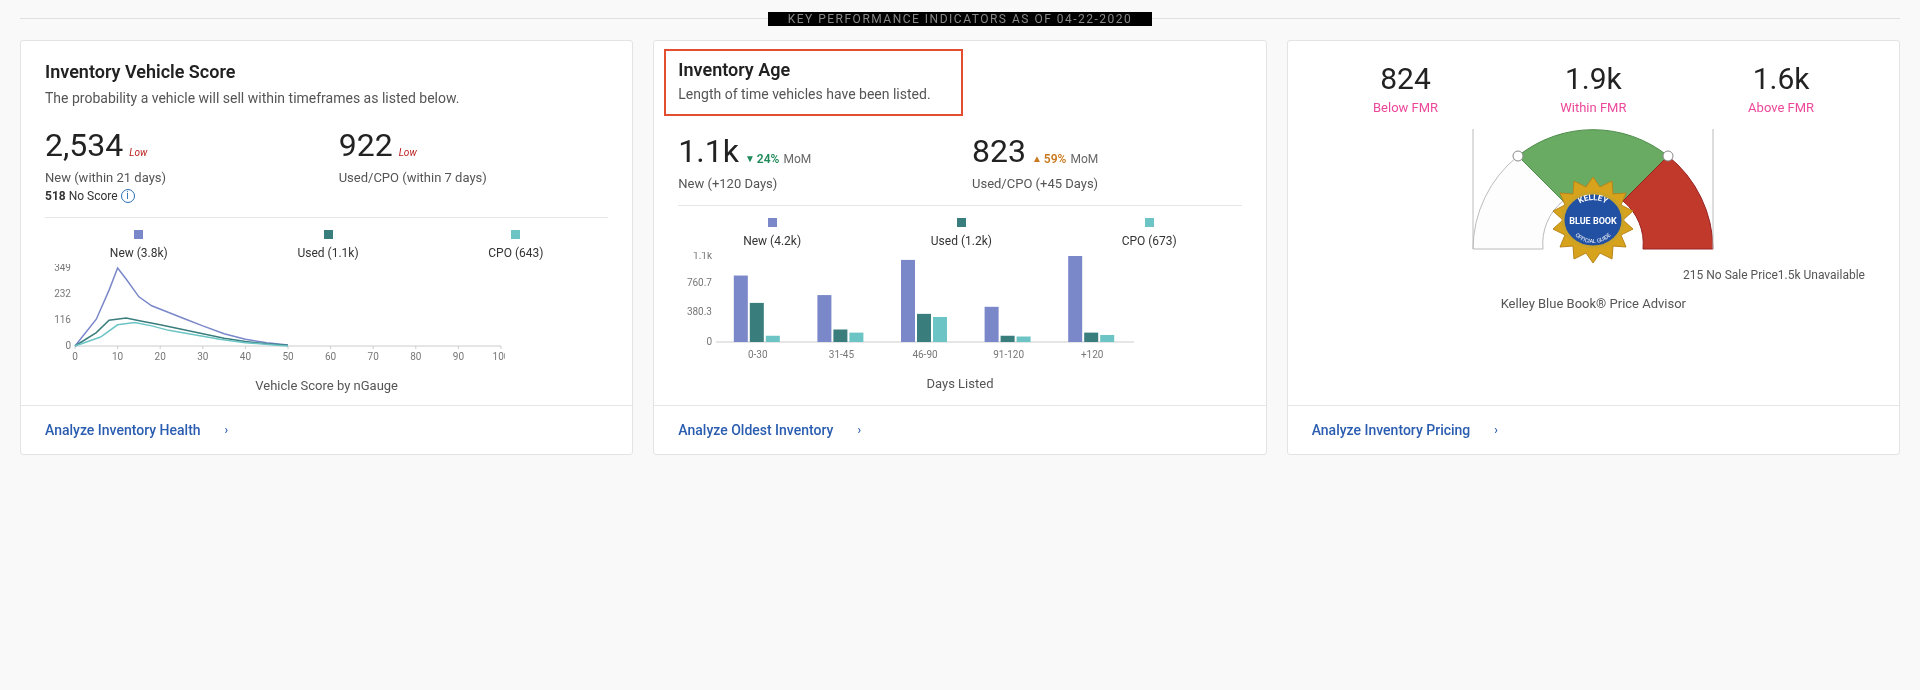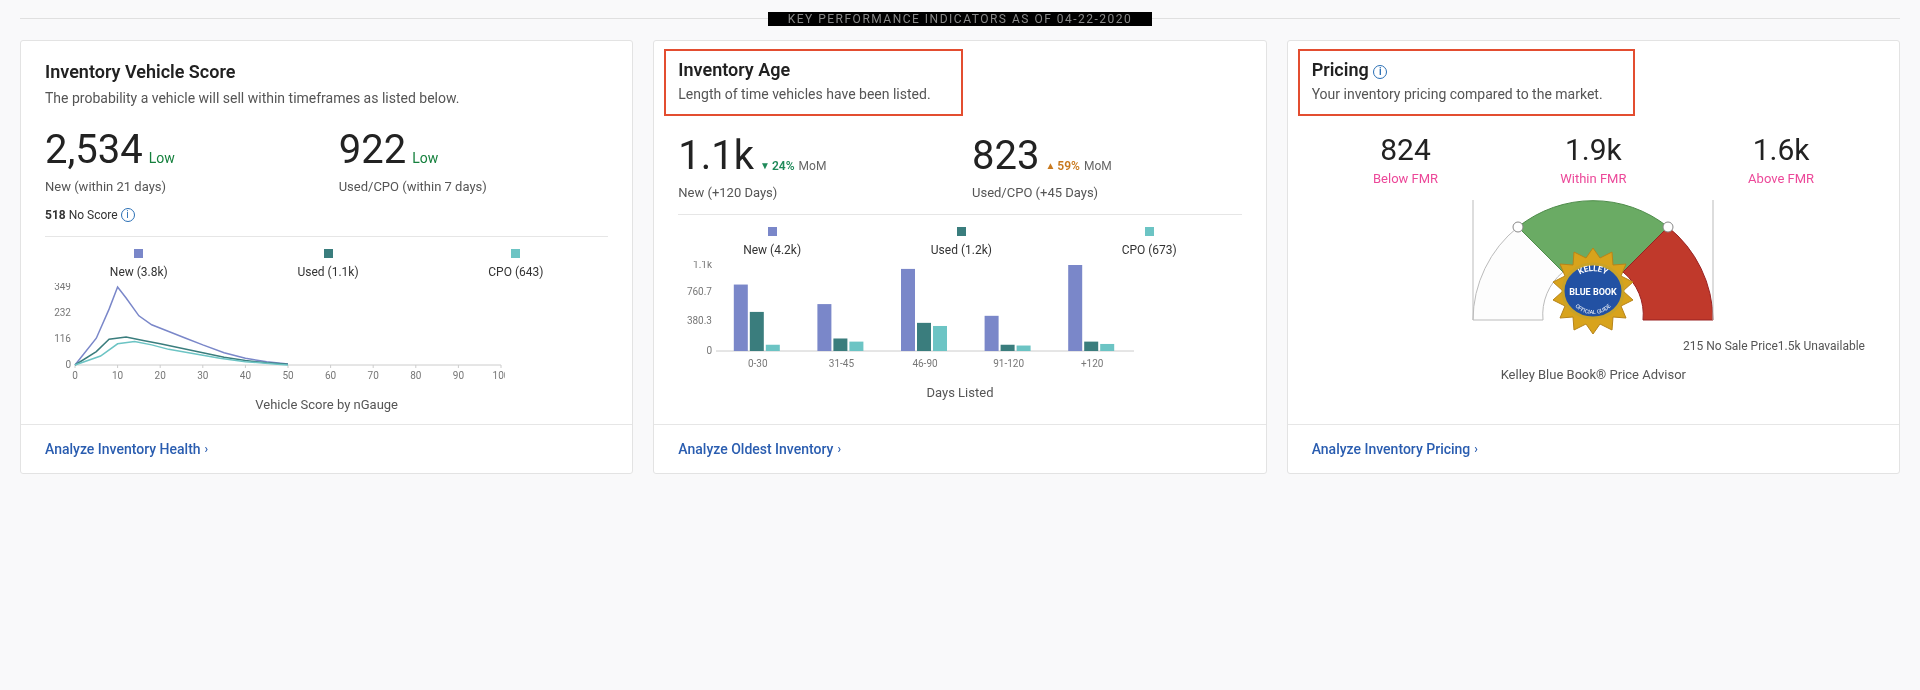--- a/index.html
+++ b/index.html
@@ -76,44 +76,45 @@
   }
   .metric {
     flex: 1;
   }
   .metric-value-line {
     display: flex;
     align-items: baseline;
     gap: 6px;
   }
   .metric-value {
-    font-size: 40px;
+    font-size: 32px;
     font-weight: 400;
     color: #222;
   }
   .metric-label {
-    font-size: 14px;
-    color: #15803d;
+    font-size: 10px;
+    color: #b91c1c;
+    font-style: italic;
   }
   .delta { font-size: 12px; font-weight: 600; display: inline-flex; align-items: center; gap: 2px; }
   .delta .tri { font-size: 10px; }
   .delta.down { color: #1f8a5a; }
   .delta.down .tri { color: #1f8a5a; }
   .delta.up { color: #c97a1f; }
   .delta.up .tri { color: #c97a1f; }
   .delta-suffix { color: #666; font-weight: 400; font-size: 12px; margin-left: 2px;}
   .metric-cap {
     margin-top: 6px;
     color: #555;
     font-size: 13px;
   }
   .small-note {
     font-size: 12px;
     color: #333;
-    margin-top: 14px;
+    margin-top: 4px;
   }
   .small-note b { font-weight: 700; }
   .divider {
     height: 1px;
     background: #e6e6e6;
     margin: 14px 0 12px;
   }
   .legend {
     display: flex;
     justify-content: space-around;
@@ -139,21 +140,21 @@
     border-top: 1px solid #e6e6e6;
     padding: 16px 24px;
   }
   .footer-link {
     color: #2a5db0;
     font-weight: 500;
     font-size: 14px;
     cursor: pointer;
     display: inline-flex;
     align-items: center;
-    gap: 4px;
+    gap: 24px;
   }
   .footer-link .chev { font-size: 12px; }
   .info-icon {
     display: inline-flex;
     align-items: center;
     justify-content: center;
     width: 14px; height: 14px;
     border: 1px solid #2a6fb5;
     color: #2a6fb5;
     border-radius: 50%;
@@ -368,27 +369,20 @@
     <div class="card-footer">
       <span class="footer-link">
         <span>Analyze Oldest Inventory</span>
         <span class="chev">›</span>
       </span>
     </div>
   </div>
 
   <div class="card">
     <div class="card-body">
-      <div class="highlight-box">
-        <div class="card-title">
-          <span>Pricing</span>
-          <span class="info-icon">i</span>
-        </div>
-        <div class="card-sub">Your inventory pricing compared to the market.</div>
-      </div>
 
       <div class="price-metrics">
         <div class="price-metric">
           <span class="metric-value">824</span>
           <span class="mcap">Below FMR</span>
         </div>
         <div class="price-metric">
           <span class="metric-value">1.9k</span>
           <span class="mcap">Within FMR</span>
         </div>

